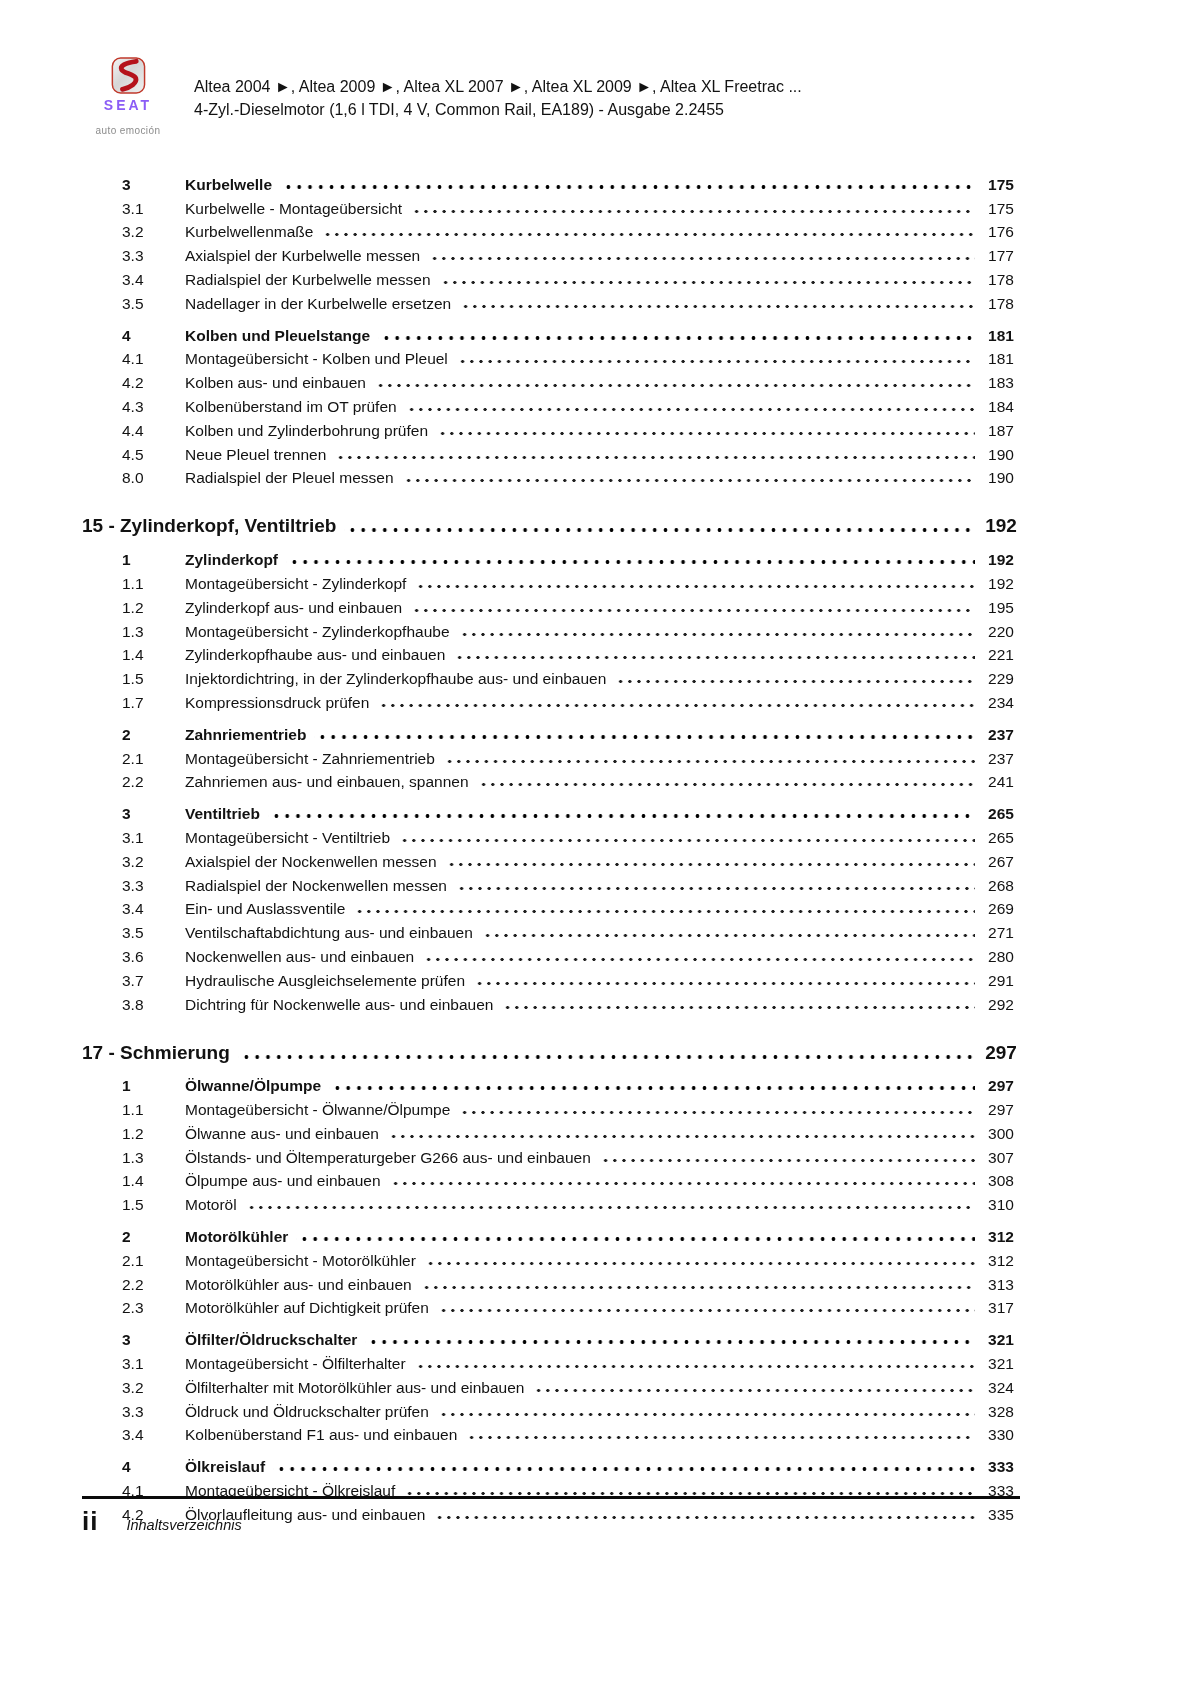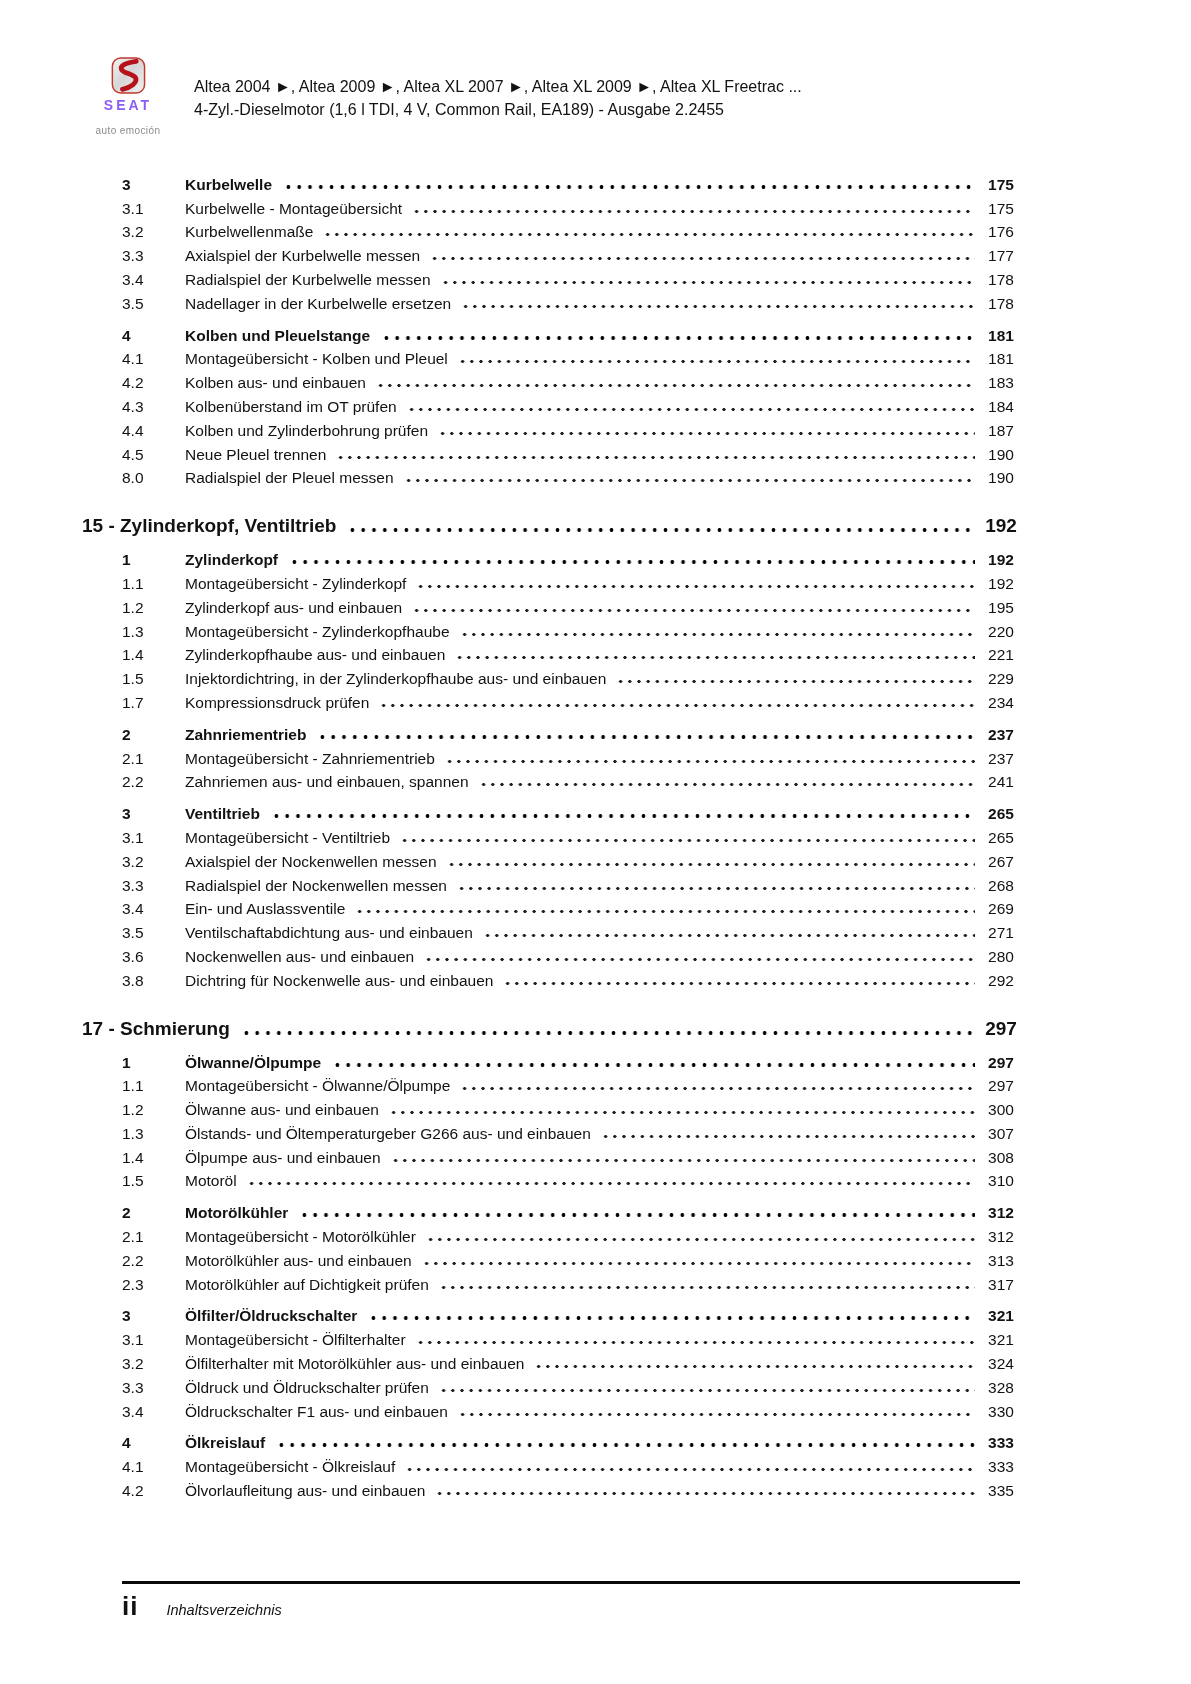--- a/index.html
+++ b/index.html
@@ -38,21 +38,21 @@
   }
   .section .leader, .chapter .leader {
     background-image: radial-gradient(circle, #000 1.65px, transparent 2.15px);
     background-size: 10.8px 6px;
     background-position: 3px calc(100% - 4px);
   }
   .chapter .leader { height: 20px; }
   .pg { flex: none; min-width: 38px; text-align: center; }
 
   
-  .footer { position: absolute; left: 82px; right: 171px; top: 1581px; margin-left: 40px; }
+  .footer { position: absolute; left: 82px; right: 171px; top: 1496px; }
   .footer-rule { height: 3px; background: #0a0a0a; }
   .footer-line { display: flex; align-items: baseline; gap: 28px; margin-top: 7px; }
   .footer-page { font-size: 26px; font-weight: bold; letter-spacing: 1px; }
   .footer-text { font-size: 14.5px; font-style: italic; }
 </style>
 </head>
 <body>
 
 <div class="page">
 
@@ -258,20 +258,26 @@
          <span class="leader"></span>
          <span class="pg">271</span>
        </div>
       <div class="row sub">
          <span class="num">3.6</span>
          <span class="title">Nockenwellen aus- und einbauen</span>
          <span class="leader"></span>
          <span class="pg">280</span>
        </div>
       <div class="row sub">
+         <span class="num">3.7</span>
+         <span class="title">Hydraulische Ausgleichselemente prüfen</span>
+         <span class="leader"></span>
+         <span class="pg">291</span>
+       </div>
+      <div class="row sub">
          <span class="num">3.8</span>
          <span class="title">Dichtring für Nockenwelle aus- und einbauen</span>
          <span class="leader"></span>
          <span class="pg">292</span>
        </div>
       <div class="row chapter">
          <span class="title">17 - Schmierung</span>
          <span class="leader"></span>
          <span class="pg">297</span>
        </div>
@@ -354,21 +360,21 @@
          <span class="pg">324</span>
        </div>
       <div class="row sub">
          <span class="num">3.3</span>
          <span class="title">Öldruck und Öldruckschalter prüfen</span>
          <span class="leader"></span>
          <span class="pg">328</span>
        </div>
       <div class="row sub">
          <span class="num">3.4</span>
-         <span class="title">Öldruckschalter F1 aus- und einbauen</span>
+         <span class="title">Kolbenüberstand F1 aus- und einbauen</span>
          <span class="leader"></span>
          <span class="pg">330</span>
        </div>
       <div class="row section">
          <span class="num">4</span>
          <span class="title">Ölkreislauf</span>
          <span class="leader"></span>
          <span class="pg">333</span>
        </div>
       <div class="row sub">

